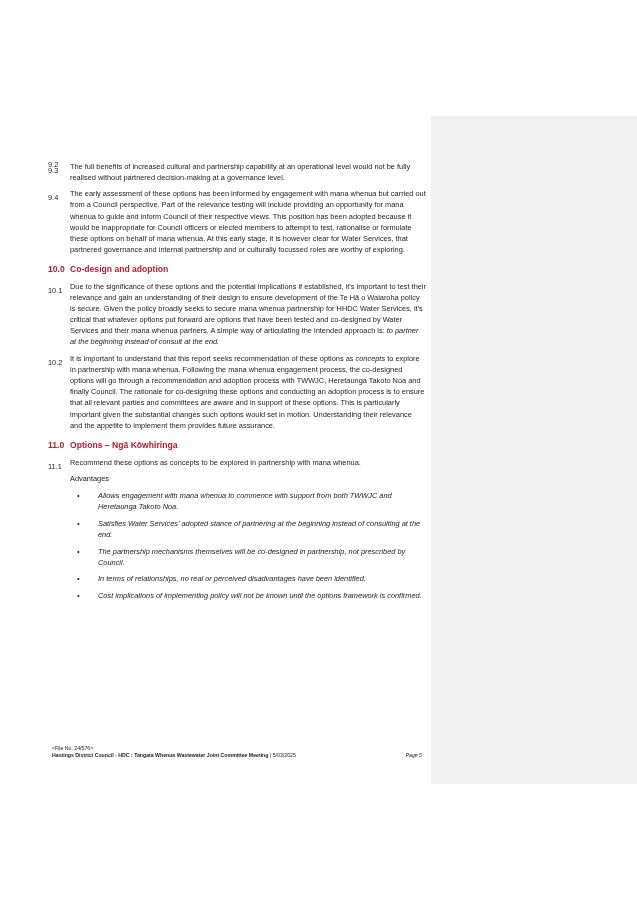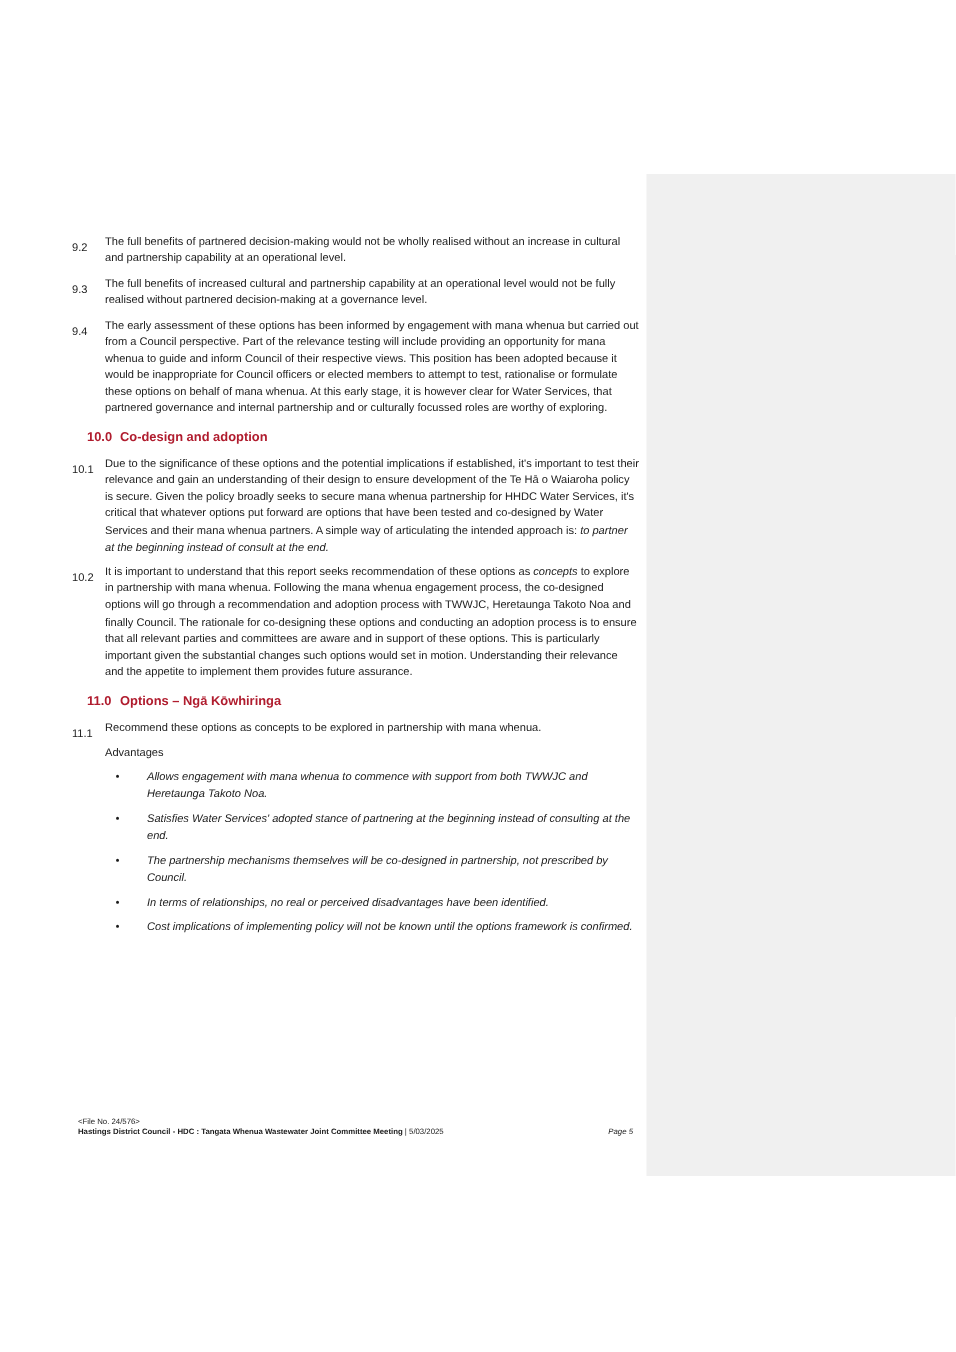--- a/index.html
+++ b/index.html
@@ -14,21 +14,21 @@
     .page {
       position: absolute; left: 48px; top: 155px; width: 378px;
       font-size: 7.4px; line-height: 11.1px;
     }
     .para { position: relative; padding-left: 22px; margin: 0 0 5.6px 0; }
     .para .num { position: absolute; left: 0; top: 4px; }
     .heading {
       color: #b01c2e; font-weight: bold; font-size: 8.6px; line-height: 12px;
       margin: 8px 0 6px 0;
     }
-    .heading .hnum { display: inline-block; width: 22px; margin-left: 10px; }
+    .heading .hnum { display: inline-block; width: 22px; }
     .indent { padding-left: 22px; margin: 0 0 5.6px 0; }
     .bullets { list-style: none; margin: 0 0 0 0; padding: 0 0 0 50px; font-style: italic; }
     .bullets li { position: relative; margin: 0 0 5.6px 0; }
     .bullets li::before {
       content: "\2022"; position: absolute; left: -21px; top: 0;
     }
     em { font-style: italic; }
     .footer {
       position: absolute; left: 52px; top: 745px; width: 370px;
       font-size: 5.2px; line-height: 7px;
@@ -39,21 +39,20 @@
   </style>
 </head>
 <body>
 
 <div class="comment-pane"></div>
 
 <div class="page">
 
   <div class="para">
     <span class="num">9.2</span>
-    <span>The full benefits of partnered decision-making would not be wholly realised without an increase in cultural and partnership capability at an operational level.</span>
   </div>
   <div class="para">
     <span class="num">9.3</span>
     <span>The full benefits of increased cultural and partnership capability at an operational level would not be fully realised without partnered decision-making at a governance level.</span>
   </div>
   <div class="para">
     <span class="num">9.4</span>
     <span>The early assessment of these options has been informed by engagement with mana whenua but carried out from a Council perspective. Part of the relevance testing will include providing an opportunity for mana whenua to guide and inform Council of their respective views. This position has been adopted because it would be inappropriate for Council officers or elected members to attempt to test, rationalise or formulate these options on behalf of mana whenua. At this early stage, it is however clear for Water Services, that partnered governance and internal partnership and or culturally focussed roles are worthy of exploring.</span>
   </div>
 

